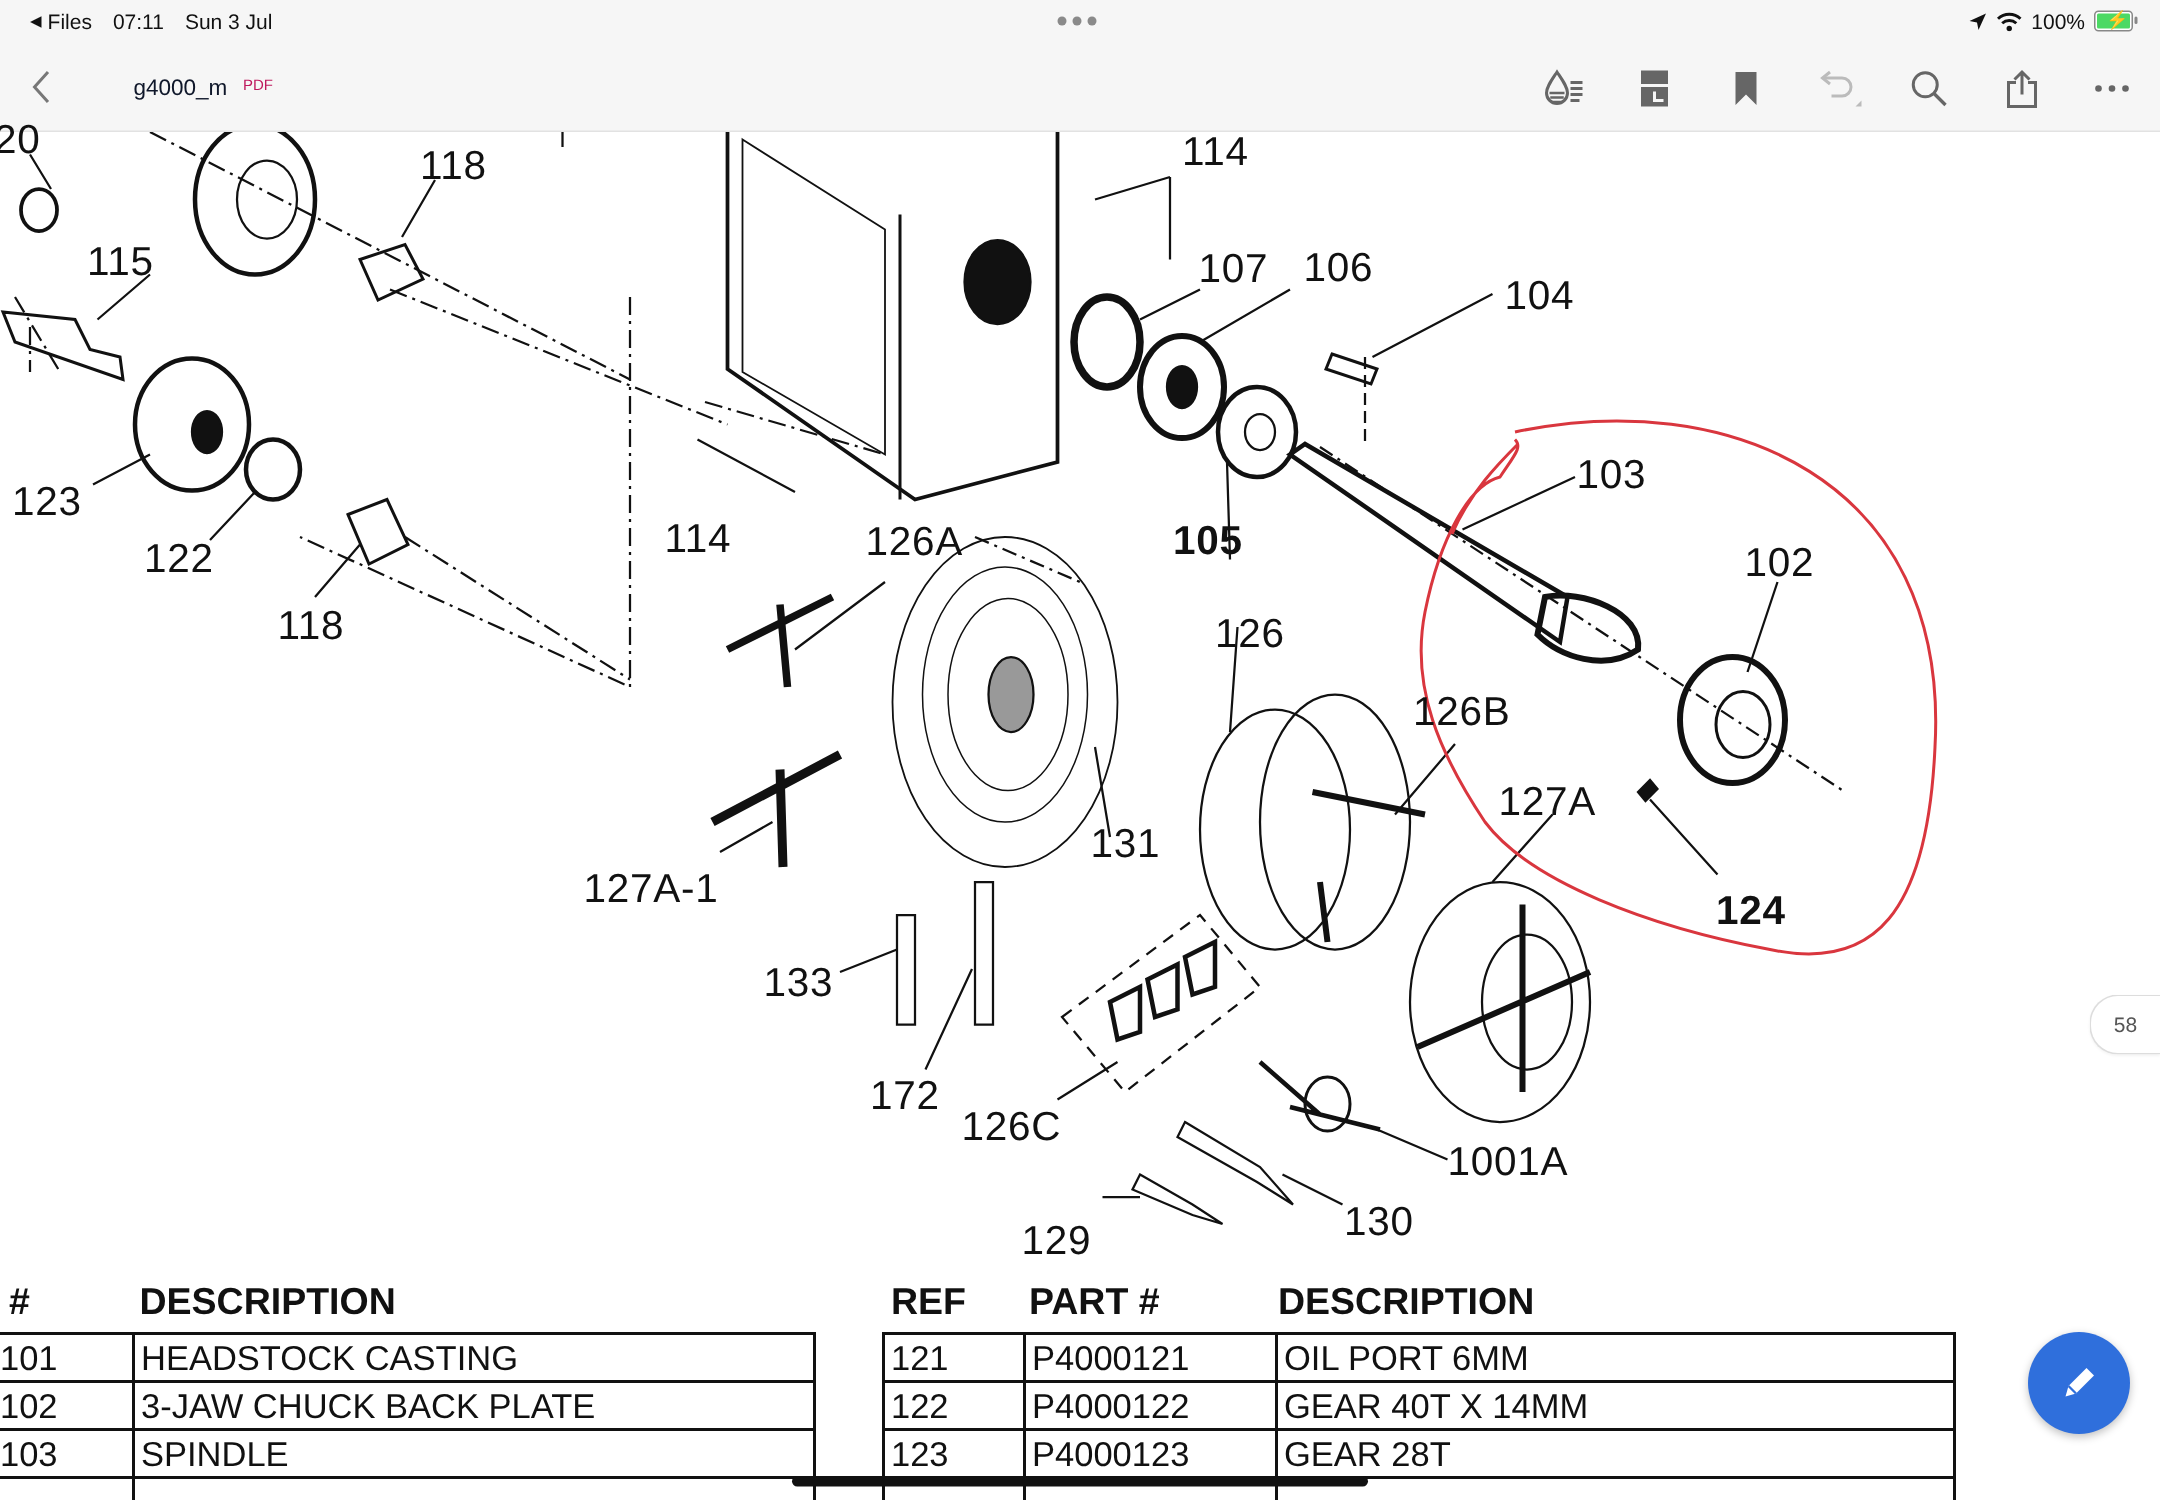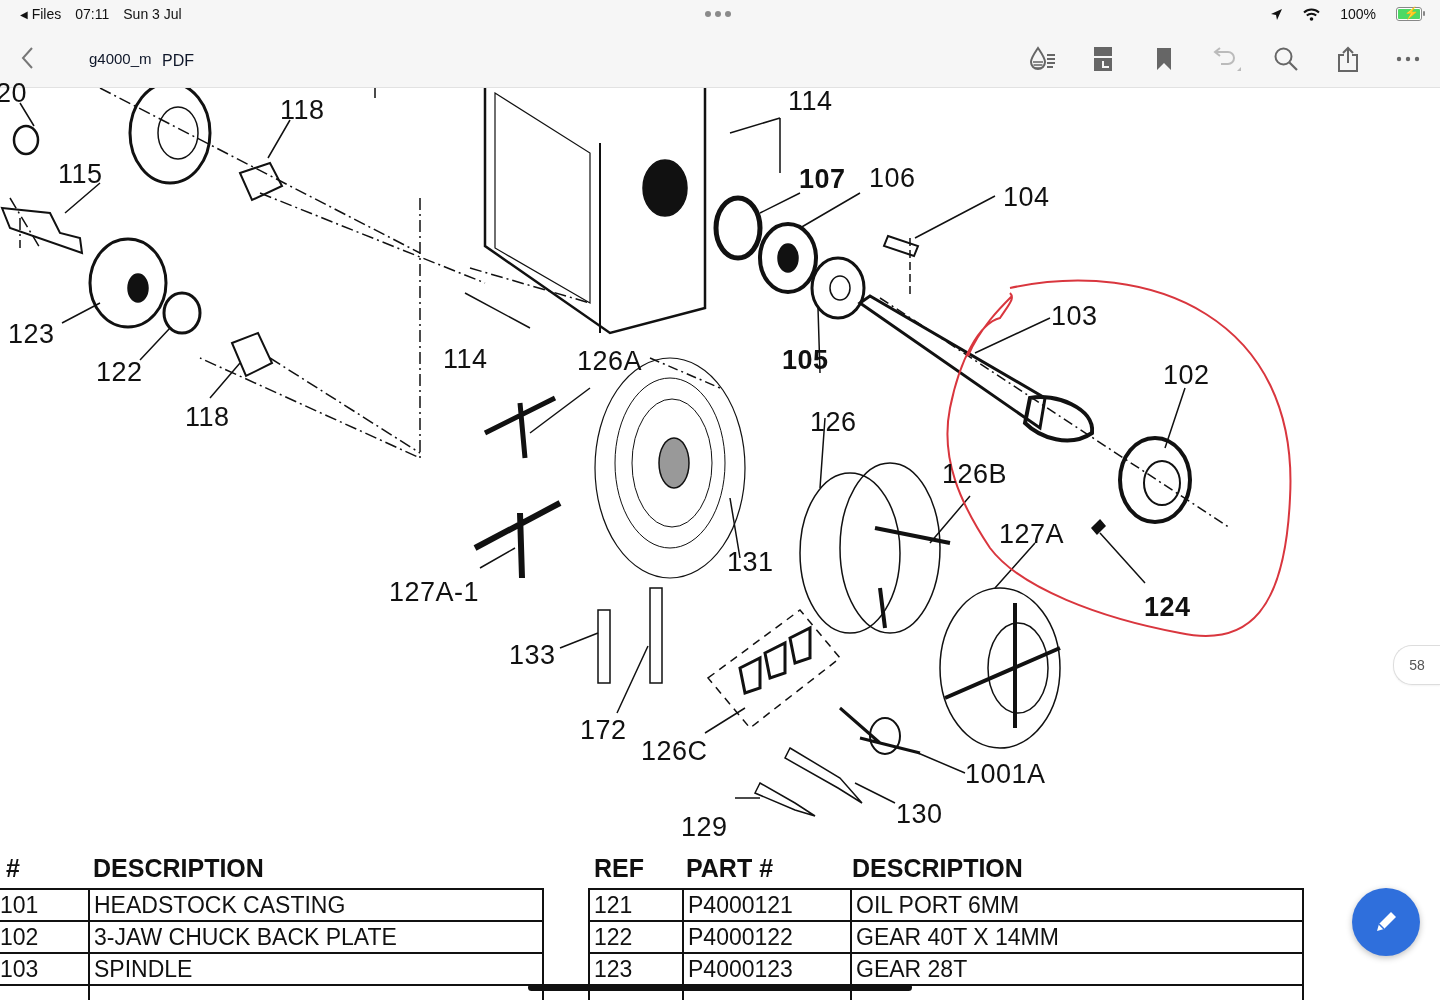--- a/index.html
+++ b/index.html
@@ -2,41 +2,41 @@
 <html><head>
 <meta charset="utf-8">
 <style>
   html, body { margin:0; padding:0; }
   body { width:1440px; height:1000px; position:relative; overflow:hidden; background:#ffffff; font-family:"Liberation Sans", sans-serif; }
   .statusbar { position:absolute; left:0; top:0; width:1440px; height:30px; background:#f6f6f6; }
   .status-left { position:absolute; left:20px; top:6px; font-size:14px; color:#111; display:flex; gap:14px; align-items:center; }
   .status-left .back { display:flex; align-items:center; gap:4px; }
   .status-dots { position:absolute; left:705px; top:11px; display:flex; gap:4px; }
   .status-dots span { width:6px; height:6px; border-radius:50%; background:#8a8a8a; display:block; }
-  .status-right { position:absolute; right:18px; top:6px; font-size:14px; color:#111; display:flex; gap:20px; align-items:center;text-align:right; }
+  .status-right { position:absolute; right:18px; top:6px; font-size:14px; color:#111; display:flex; gap:6px; align-items:center;text-align:right; }
   .battery { width:24px; height:12px; border:1.5px solid #888; border-radius:3px; position:relative; background:#fff; }
   .battery .fill { position:absolute; left:1px; top:1px; bottom:1px; background:#4cd964; border-radius:1px; }
   .battery .bolt { position:absolute; left:7px; top:-2px; font-size:12px; color:#111; line-height:14px; }
   .battery::after { content:""; position:absolute; right:-4px; top:3px; width:2px; height:5px; background:#888; border-radius:1px; }
 
   .toolbar { position:absolute; left:0; top:30px; width:1440px; height:57px; background:#f6f6f6; border-bottom:1px solid #e2e2e2; }
   .back-btn { position:absolute; left:16px; top:14px; width:24px; height:28px; cursor:pointer; }
   .doc-title { position:absolute; left:89px; top:20px; font-size:15px; color:#0f172a; }
-  .doc-type { position:absolute; left:162px; top:22px; font-size:16px; color:#0f172a; }
+  .doc-type { position:absolute; left:162px; top:22px; font-size:10px; color:#be185d; }
   .tool { position:absolute; top:12px; width:34px; height:34px; display:flex; align-items:center; justify-content:center; cursor:pointer; }
 
   .page { position:absolute; left:0; top:88px; width:1440px; height:912px; background:#fff; }
   .diagram { position:absolute; left:0; top:0; width:1440px; height:760px; }
   .callout { position:absolute; font-size:27px; color:#111; white-space:nowrap; letter-spacing:0.5px; }
 
   .parts-header { position:absolute; font-weight:bold; font-size:25px; color:#111; }
   table.parts { position:absolute; border-collapse:collapse; font-size:23px; color:#111; }
   table.parts td { border:2px solid #111; height:30px; padding:0 4px; white-space:nowrap; }
 
-  .page-tab { position:absolute; right:0; top:557px; width:46px; height:38px; background:#fff; border:1px solid #ddd; border-right:none; border-radius:19px 0 0 19px; display:flex; align-items:center; justify-content:center; font-size:14px; color:#555; box-shadow:0 1px 2px rgba(0,0,0,0.05); }
+  .page-tab { position:absolute; right:0; top:575px; width:46px; height:38px; background:#fff; border:1px solid #ddd; border-right:none; border-radius:19px 0 0 19px; display:flex; align-items:center; justify-content:center; font-size:14px; color:#555; box-shadow:0 1px 2px rgba(0,0,0,0.05); }
   .fab { position:absolute; left:1352px; top:888px; width:68px; height:68px; border-radius:50%; background:#2f6fdc; box-shadow:0 2px 6px rgba(0,0,0,0.25); display:flex; align-items:center; justify-content:center; cursor:pointer; }
   .home-indicator { position:absolute; left:528px; top:984px; width:384px; height:7px; border-radius:4px; background:#111; }
 </style>
 </head>
 <body>
 
 <div class="statusbar">
   <div class="status-left">
     <span class="back">
       <span style="font-size:10px;">◀</span>
@@ -203,21 +203,21 @@
   </svg>
 
   <span class="callout" style="left:-4px;top:-10px;">20</span>
   <span class="callout" style="left:280px;top:7px;">118</span>
   <span class="callout" style="left:58px;top:71px;">115</span>
   <span class="callout" style="left:8px;top:231px;">123</span>
   <span class="callout" style="left:96px;top:269px;">122</span>
   <span class="callout" style="left:185px;top:314px;">118</span>
   <span class="callout" style="left:443px;top:256px;">114</span>
   <span class="callout" style="left:788px;top:-2px;">114</span>
-  <span class="callout" style="left:799px;top:76px;font-weight:bold;">107</span>
+  <span class="callout" style="left:799px;top:76px;">107</span>
   <span class="callout" style="left:869px;top:75px;">106</span>
   <span class="callout" style="left:1003px;top:94px;">104</span>
   <span class="callout" style="left:1051px;top:213px;">103</span>
   <span class="callout" style="left:782px;top:257px;font-weight:bold;">105</span>
   <span class="callout" style="left:1163px;top:272px;">102</span>
   <span class="callout" style="left:577px;top:258px;">126A</span>
   <span class="callout" style="left:810px;top:319px;">126</span>
   <span class="callout" style="left:942px;top:371px;">126B</span>
   <span class="callout" style="left:727px;top:459px;">131</span>
   <span class="callout" style="left:999px;top:431px;">127A</span>

